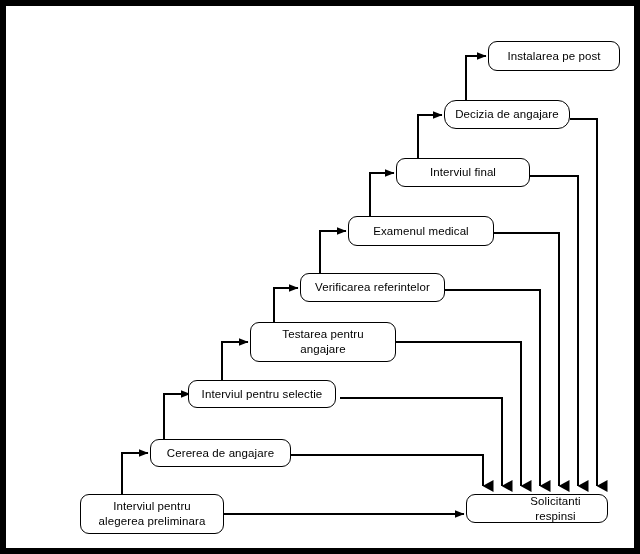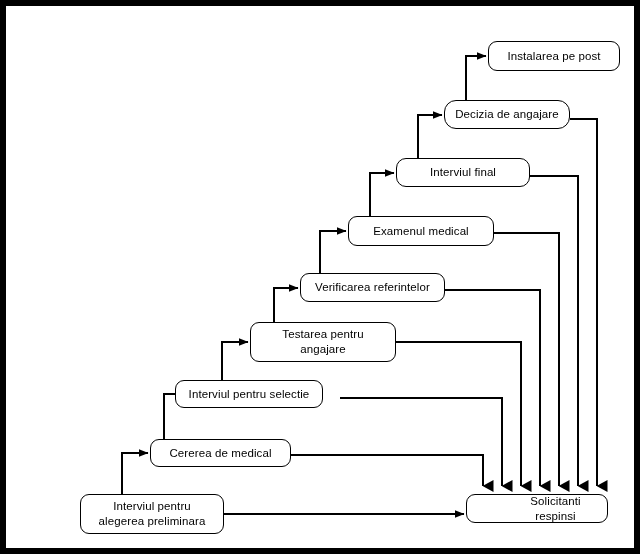--- a/index.html
+++ b/index.html
@@ -103,31 +103,31 @@
 
       <path d="M 570,119 L 597,119 L 597,486" marker-end="url(#arrowD)"></path>
 
     </g>
   </svg>
 
   <div class="node" style="left:488px; top:41px; width:132px; height:30px;">Instalarea pe post</div>
 
   <div class="node" style="left:444px; top:100px; width:126px; height:29px;border-radius:12px;">Decizia de angajare</div>
 
-  <div class="node" style="left:396px; top:158px; width:134px; height:29px;border-radius:10px;">Interviul final</div>
+  <div class="node" style="left:396px; top:158px; width:134px; height:29px;">Interviul final</div>
 
   <div class="node" style="left:348px; top:216px; width:146px; height:30px;">Examenul medical</div>
 
   <div class="node" style="left:250px; top:322px; width:146px; height:40px;">Testarea pentru
 angajare</div>
 
   <div class="node" style="left:300px; top:273px; width:145px; height:29px;">Verificarea referintelor</div>
 
-  <div class="node" style="left:175px; top:380px; width:148px; height:28px;">Interviul pentru selectie</div>
+  <div class="node" style="left:188px; top:380px; width:148px; height:28px;">Interviul pentru selectie</div>
 
-  <div class="node" style="left:150px; top:439px; width:141px; height:28px;">Cererea de medical</div>
+  <div class="node" style="left:150px; top:439px; width:141px; height:28px;">Cererea de angajare</div>
 
   <div class="node" style="left:80px; top:494px; width:144px; height:40px;">Interviul pentru
 alegerea preliminara</div>
 
   <div class="node" style="left:466px; top:494px; width:142px; height:29px;padding-left:43px;">Solicitanti respinsi</div>
 
 </div>
 
 </body></html>

